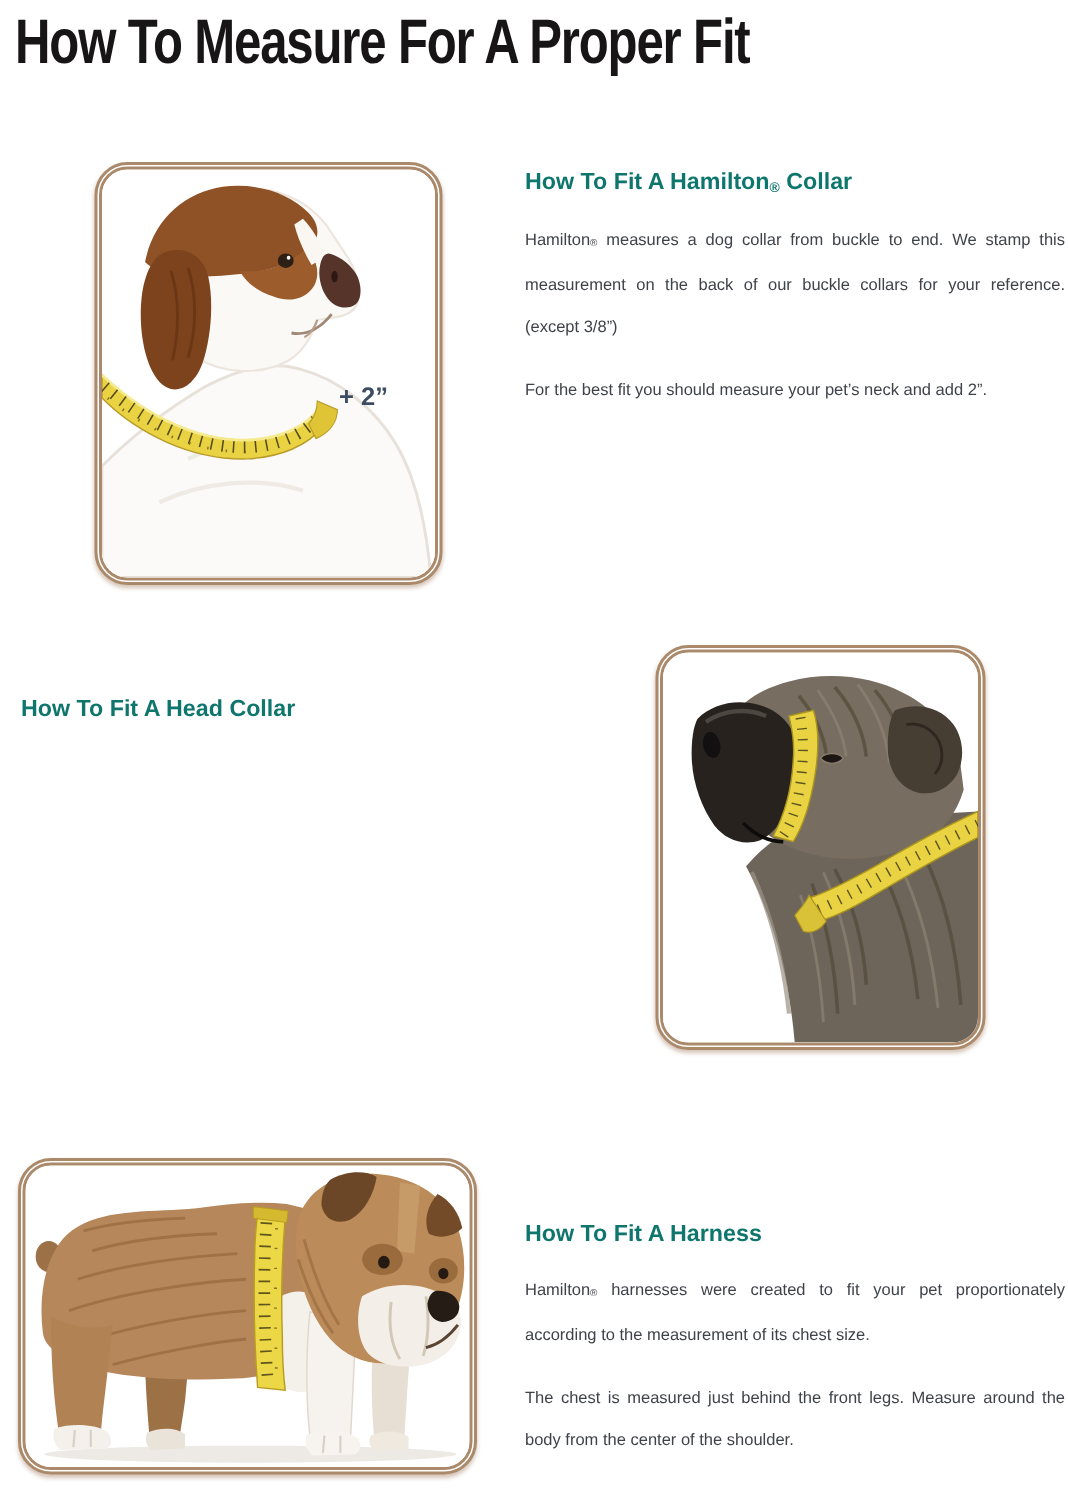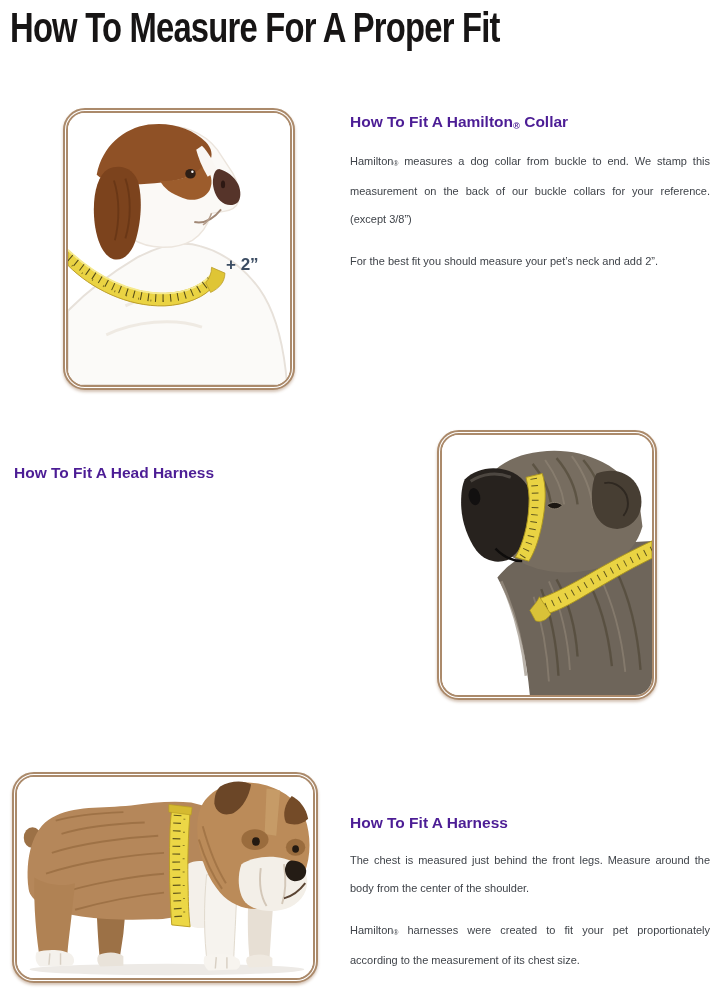--- a/index.html
+++ b/index.html
@@ -17,21 +17,21 @@
     position:absolute;background:#fff;
     border:5px double #ab8a6b;border-radius:22px;
     box-shadow:0 2px 3px rgba(160,122,92,.45);
     overflow:hidden;
   }
   .frame svg{position:absolute;left:0;top:0;width:100%;height:100%;}
   .frame1{left:63px;top:108px;width:222px;height:272px;}
   .frame2{left:437px;top:430px;width:210px;height:260px;}
   .frame3{left:12px;top:772px;width:296px;height:201px;}
   .textcol{position:absolute;color:#3f4349;}
-  .textcol h2{font-size:15.5px;line-height:20px;font-weight:700;color:#4c1d95;margin:0 0 13px 0;}
+  .textcol h2{font-size:15.5px;line-height:20px;font-weight:700;color:#0f766e;margin:0 0 13px 0;}
   .textcol p{font-size:11px;line-height:28px;margin:0 0 14px 0;text-align:justify;}
   .text1{left:350px;top:112px;width:360px;}
   .text2{left:14px;top:463px;width:393px;}
   .text3{left:350px;top:813px;width:360px;}
   .plus2{
     position:absolute;left:158px;top:142px;
     font-size:17px;font-weight:700;color:#3c4d63;white-space:nowrap;
   }
   .rmark{font-size:0.6em;position:relative;top:0.18em;}
 </style>
@@ -76,21 +76,21 @@
     <div class="plus2">+ 2”</div>
   </div>
 
   <div class="textcol text1">
     <h2>How To Fit A Hamilton<span class="rmark">®</span> Collar</h2>
     <p>Hamilton<span class="rmark">®</span> measures a dog collar from buckle to end. We stamp this measurement on the back of our buckle collars for your reference. (except 3/8”)</p>
     <p>For the best fit you should measure your pet’s neck and add 2”.</p>
   </div>
 
   <div class="textcol text2">
-    <h2>How To Fit A Head Harness</h2>
+    <h2>How To Fit A Head Collar</h2>
   </div>
 
   <div class="frame frame2">
     <svg viewBox="0 0 220 270" preserveAspectRatio="none" aria-hidden="true">
       <rect x="0" y="0" width="220" height="270" fill="#ffffff"></rect>
 
       <path d="M58,148 C75,128 95,118 115,116 L220,110 L220,270 L92,270 C88,225 78,185 58,148 Z" fill="#6e655a"></path>
 
       <path d="M38,62 C46,40 64,26 88,20 C115,13 145,16 168,28 C188,38 202,54 207,72 L210,95 C205,112 195,124 180,132 C160,142 130,146 105,140 C80,134 60,120 50,100 C44,88 38,74 38,62 Z" fill="#776d60"></path>
 
@@ -185,17 +185,17 @@
 
       <path d="M160,34 L179,36 C177,60 176,90 177,120 C177,136 178,150 179,158 L160,156 C158,130 157,94 158,62 C158,52 159,42 160,34 Z" fill="#ecd746" stroke="#b99d22" stroke-width="1"></path>
       <path d="M157,29 L181,32 L180,40 L157,37 Z" fill="#d5ba30" stroke="#b99d22" stroke-width="0.7"></path>
       <path d="M166,40 C164,70 164,110 167,152" stroke="#3c3512" stroke-width="8" stroke-dasharray="1.2 7" fill="none" opacity="0.8"></path>
       <path d="M173,44 C172,74 172,108 173,148" stroke="#6b5d1a" stroke-width="2" stroke-dasharray="1 13" fill="none" opacity="0.8"></path>
     </svg>
   </div>
 
   <div class="textcol text3">
     <h2>How To Fit A Harness</h2>
+    <p>Hamilton<span class="rmark">®</span> harnesses were created to fit your pet proportionately according to the measurement of its chest size.</p>
     <p>The chest is measured just behind the front legs. Measure around the body from the center of the shoulder.</p>
-    <p>Hamilton<span class="rmark">®</span> harnesses were created to fit your pet proportionately according to the measurement of its chest size.</p>
   </div>
 
 </div>
 
 </body></html>

